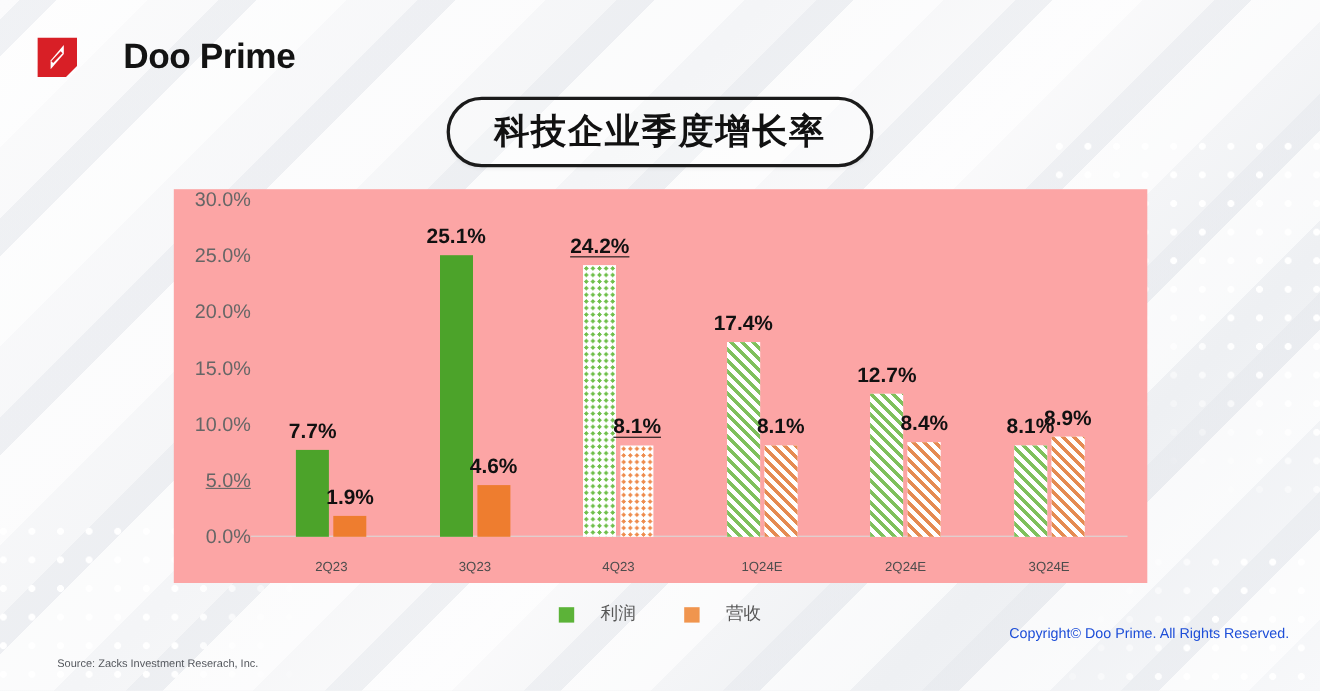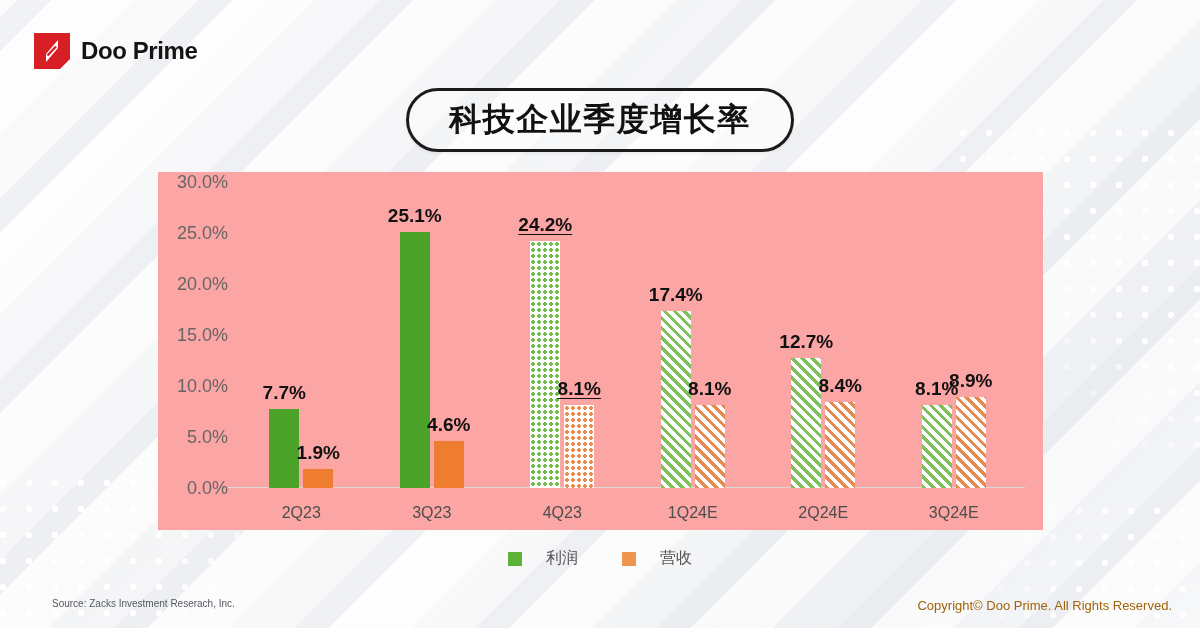--- a/index.html
+++ b/index.html
@@ -47,21 +47,21 @@
     background-image:radial-gradient(#ffffff 3.1px, transparent 3.3px);
     background-size:26px 26px;
     -webkit-mask-image:linear-gradient(300deg,#000 0%,#000 40%,transparent 75%);
             mask-image:linear-gradient(300deg,#000 0%,#000 40%,transparent 75%);
   }
 
   
   .logo{ position:absolute; left:34px; top:33px; display:flex; align-items:center; gap:11px; }
   .logo-mark{ width:36px; height:36px; position:relative; }
   .logo-label{
-    font-size:24px; font-weight:bold; color:#131313; letter-spacing:-.4px;
+    font-size:32px; font-weight:bold; color:#131313; letter-spacing:-.4px;margin-left:31px;
   }
 
   
   .title-pill{
     position:absolute; left:406px; top:88px; width:388px; height:64px;
     border:3px solid #1b1b1b; border-radius:34px;
     background:rgba(255,255,255,.30);
     display:flex; align-items:center; justify-content:center;
     box-shadow:0 2px 3px rgba(0,0,0,.05);
   }
@@ -122,40 +122,40 @@
   .o-hatch{
     background-color:#ffffff;
     background-image:repeating-linear-gradient(45deg,
       #E58B52 0px,#E58B52 3.2px, #ffffff 3.2px,#ffffff 7px);
   }
 
   .xlabels{
     position:absolute; left:78px; right:24px; bottom:8px;
     display:flex;
   }
-  .xlab{ flex:1; text-align:center; font-size:16px; color:#4d4d4d; }
+  .xlab{ flex:1; text-align:center; font-size:12px; color:#4d4d4d; }
 
   
   .legend{
     position:absolute; left:0; right:0; top:548px;
     display:flex; justify-content:center; align-items:center; gap:44px;
   }
   .leg-item{ display:flex; align-items:center; gap:24px; }
   .leg-swatch{ width:14px; height:14px; }
   .leg-text{ font-size:16px; color:#555;
     font-family:"DejaVu Sans","Liberation Sans", sans-serif; }
 
   
   .foot-left{
     position:absolute; left:52px; top:598px;
     font-size:10px; color:#55585e;
   }
   .foot-right{
-    position:absolute; right:28px; top:598px;
-    font-size:13px; color:#a16207;
+    position:absolute; right:28px; top:568px;
+    font-size:13px; color:#1d4ed8;
   }
 </style>
 </head>
 <body>
 
 <div class="bg-base"></div>
 <div class="bg-bands"></div>
 <div class="bg-dots-tl"></div>
 <div class="bg-dots-tr"></div>
 <div class="bg-dots-br"></div>
@@ -177,21 +177,21 @@
 
 <div class="panel">
   <div class="axis-line"></div>
   <div class="plot">
     <div id="yticks">
         <div class="ytick" style="top: 0%;">30.0%</div>
         <div class="ytick" style="top: 16.6667%;">25.0%</div>
         <div class="ytick" style="top: 33.3333%;">20.0%</div>
         <div class="ytick" style="top: 50%;">15.0%</div>
         <div class="ytick" style="top: 66.6667%;">10.0%</div>
-        <div class="ytick" style="top: 83.3333%;">5.0%</div>
+        <div class="ytick" style="top: 83.3333%; text-decoration: underline;">5.0%</div>
         <div class="ytick" style="top: 100%;">0.0%</div>
       </div>
     <div class="groups" id="groups">
         <div class="group">
           <div class="pair">
             <div class="barwrap">
               <div class="bar g-solid" style="height: 25.6667%;"></div>
               <div class="bar-lab" style="bottom: calc(25.6667% + 5px);">7.7%</div>
             </div>
             <div class="barwrap">

